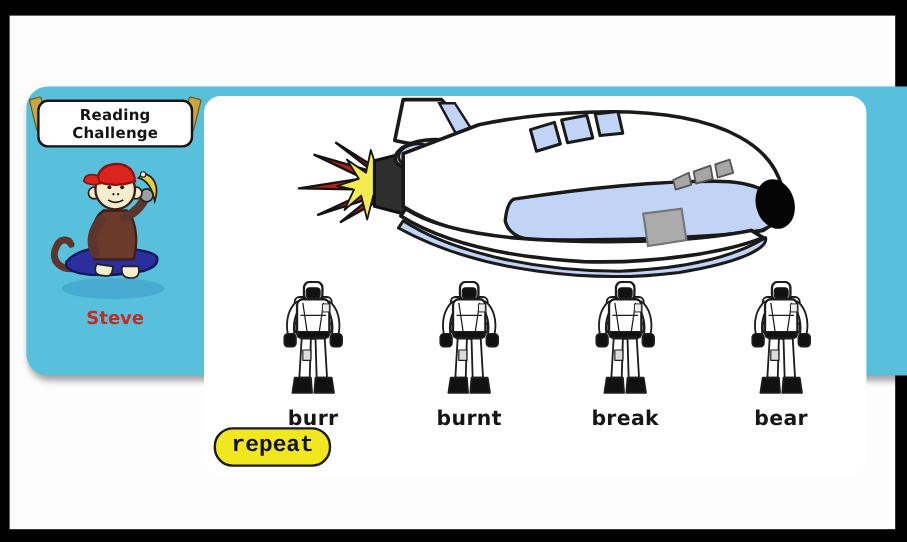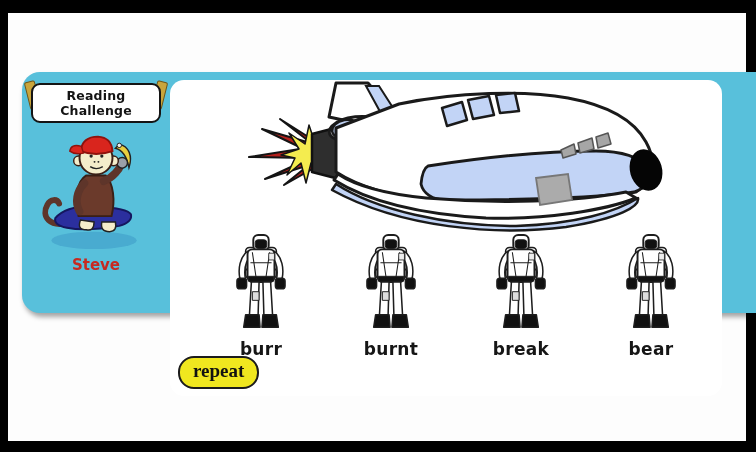--- a/index.html
+++ b/index.html
@@ -35,21 +35,21 @@
     position:absolute;left:148px;top:8px;width:552px;height:316px;
     background:#fff;border-radius:14px;
   }
   .shuttle{position:absolute;left:46px;top:0;}
   .words-row{position:absolute;top:154px;left:26px;display:flex;}
   .word-item{width:130px;display:flex;flex-direction:column;align-items:center;cursor:pointer;}
   .word-label{margin-top:5px;font-size:17px;font-weight:600;color:#161616;letter-spacing:.3px;}
   .repeat{
     position:absolute;left:8px;bottom:7px;background:#F0E71F;border:2.5px solid #1c1c1c;
     border-radius:16px;padding:2px 13px 4px 13px;font-size:19px;font-weight:bold;color:#111;
-    font-family:Liberation Serif, serif;cursor:pointer;line-height:1.2;
+    font-family:Liberation Mono, monospace;cursor:pointer;line-height:1.2;
   }
 </style>
 </head>
 <body>
 
 <svg width="0" height="0" style="position:absolute" aria-hidden="true">
   <defs>
     <symbol id="astro" viewBox="0 0 56 104">
       <g stroke="#1d1d1d" stroke-width="1.6" fill="#ffffff" stroke-linejoin="round">
         <rect x="12" y="14" width="32" height="32" rx="4" fill="#f2f2f2"></rect>

